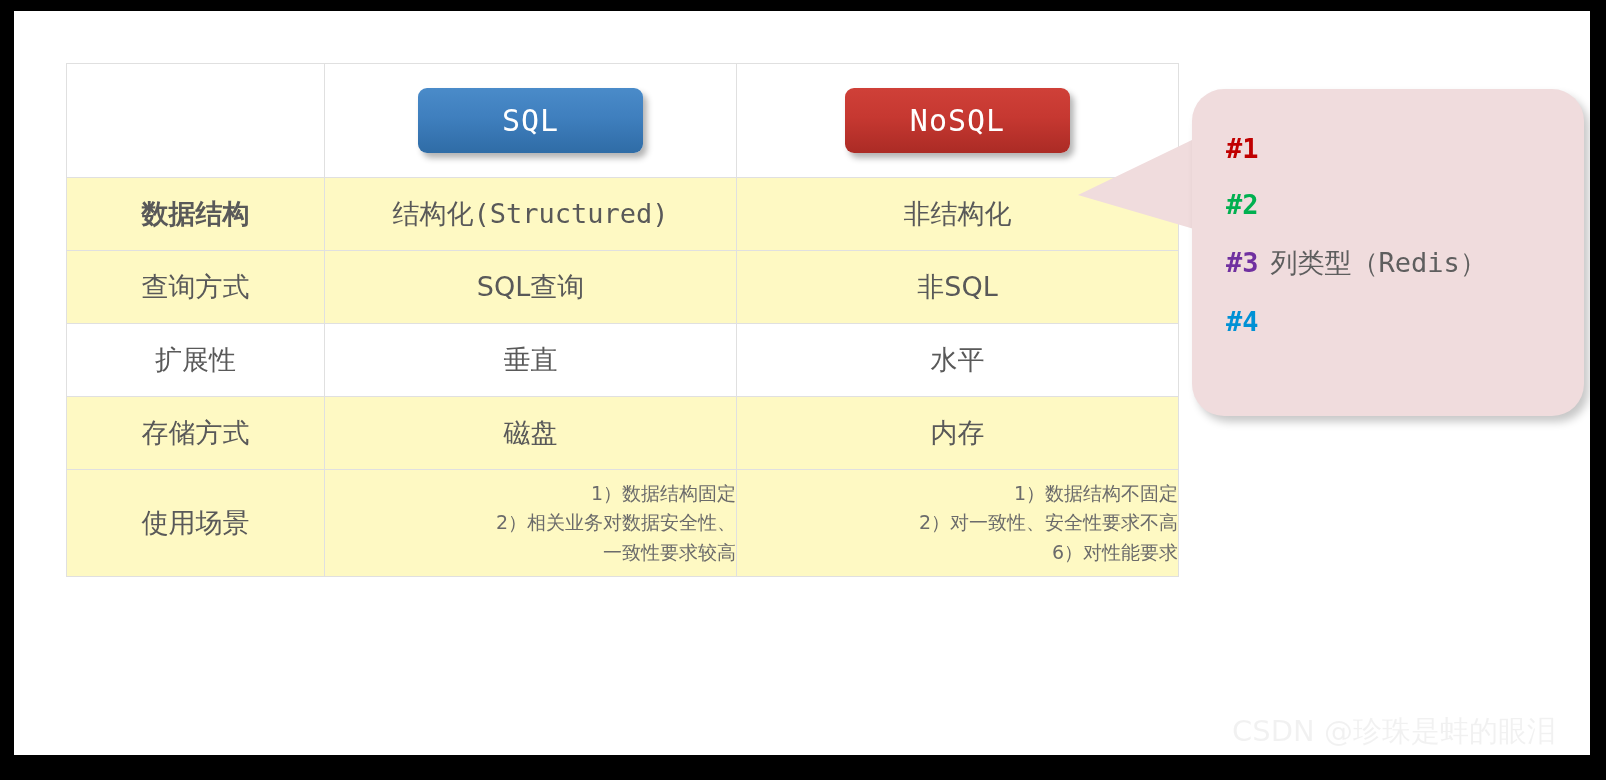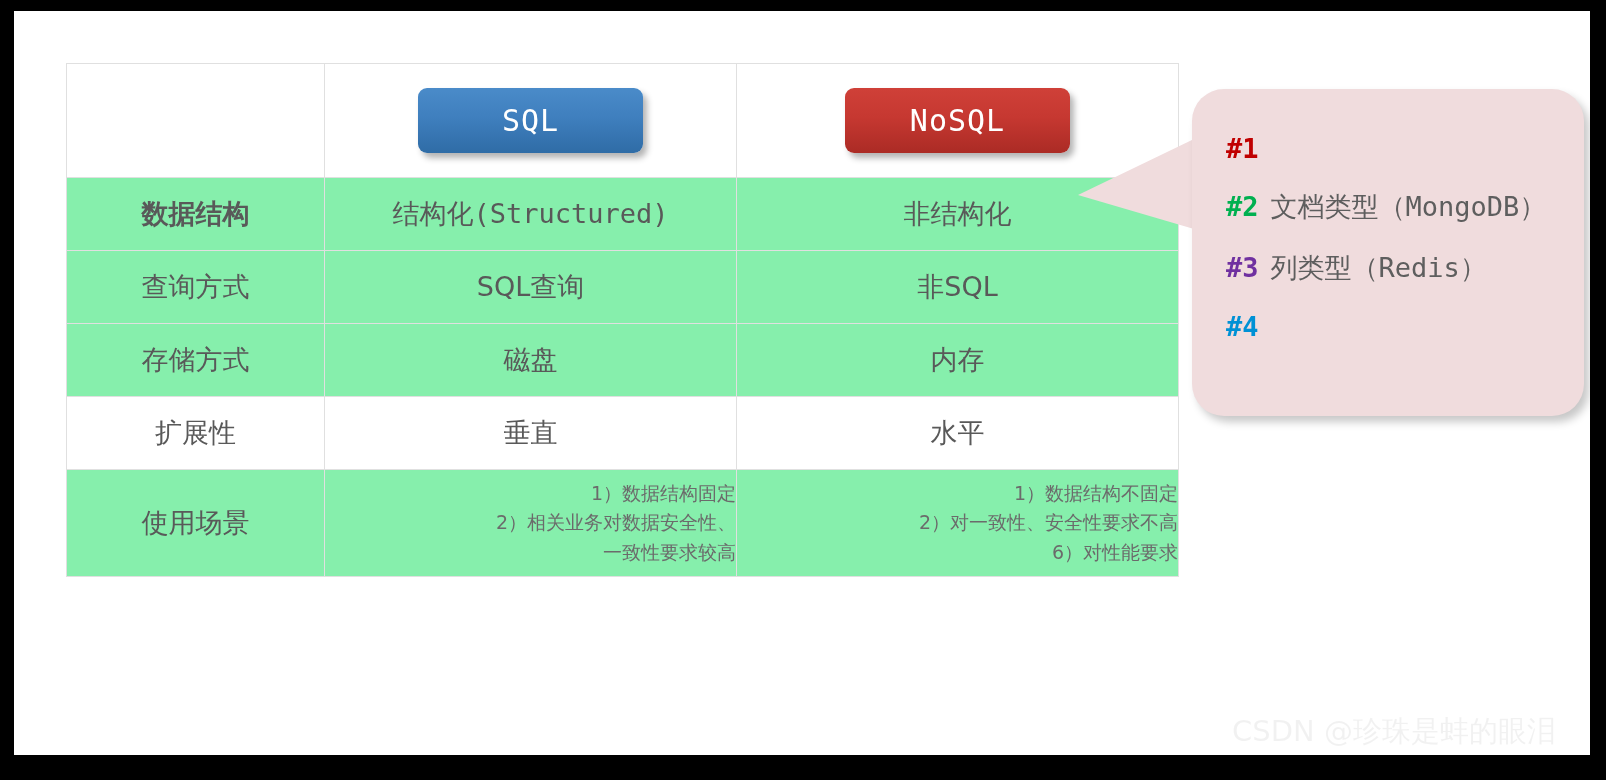--- a/index.html
+++ b/index.html
@@ -40,21 +40,21 @@
     text-align: center;
     vertical-align: middle;
     color: #595959;
     font-size: 27px;
     padding: 0;
   }
   .col-attr { width: 258px; }
   .col-sql  { width: 412px; }
   .col-nosql{ width: 442px; }
 
-  tr.shaded td { background: #86efac; }
+  tr.shaded td { background: #fef9c3; }
   tr.plain  td { background: #ffffff; }
 
   
   .row-head td { height: 113px; }
 
   .badge {
     display: inline-block;
     box-sizing: border-box;
     width: 225px;
     height: 65px;
@@ -194,30 +194,30 @@
         </tr>
 
 
         <tr class="row-body shaded">
           <td class="attr-cell">查询方式</td>
           <td class="val-cjk">SQL查询</td>
           <td class="val-cjk">非SQL</td>
         </tr>
 
 
+        <tr class="row-body plain">
+          <td class="attr-cell">扩展性</td>
+          <td class="val-dark">垂直</td>
+          <td class="val-dark">水平</td>
+        </tr>
+
         <tr class="row-body shaded">
           <td class="attr-cell">存储方式</td>
           <td class="val-dark">磁盘</td>
           <td class="val-dark">内存</td>
-        </tr>
-
-        <tr class="row-body plain">
-          <td class="attr-cell">扩展性</td>
-          <td class="val-dark">垂直</td>
-          <td class="val-dark">水平</td>
         </tr>
 
         <tr class="row-scenario shaded">
           <td class="attr-cell">使用场景</td>
           <td>
             <div class="scenario-list">
               <div class="ln">1）数据结构固定</div>
               <div class="ln">2）相关业务对数据安全性、</div>
               <div class="ln">一致性要求较高</div>
             </div>
@@ -237,21 +237,20 @@
       <svg class="callout-tail" viewBox="0 0 116 90">
         <polygon points="0,56 116,0 116,90" fill="#f0dcdd"></polygon>
       </svg>
       <div class="callout-body"></div>
       <div class="callout-lines">
         <div class="callout-line">
           <span class="callout-num" style="color:#c00000">#1</span>
         </div>
         <div class="callout-line">
           <span class="callout-num" style="color:#00b050">#2</span>
-          <span>文档类型（MongoDB）</span>
         </div>
         <div class="callout-line">
           <span class="callout-num" style="color:#7030a0">#3</span>
           <span>列类型（Redis）</span>
         </div>
         <div class="callout-line">
           <span class="callout-num" style="color:#0091d5">#4</span>
         </div>
       </div>
     </div>

